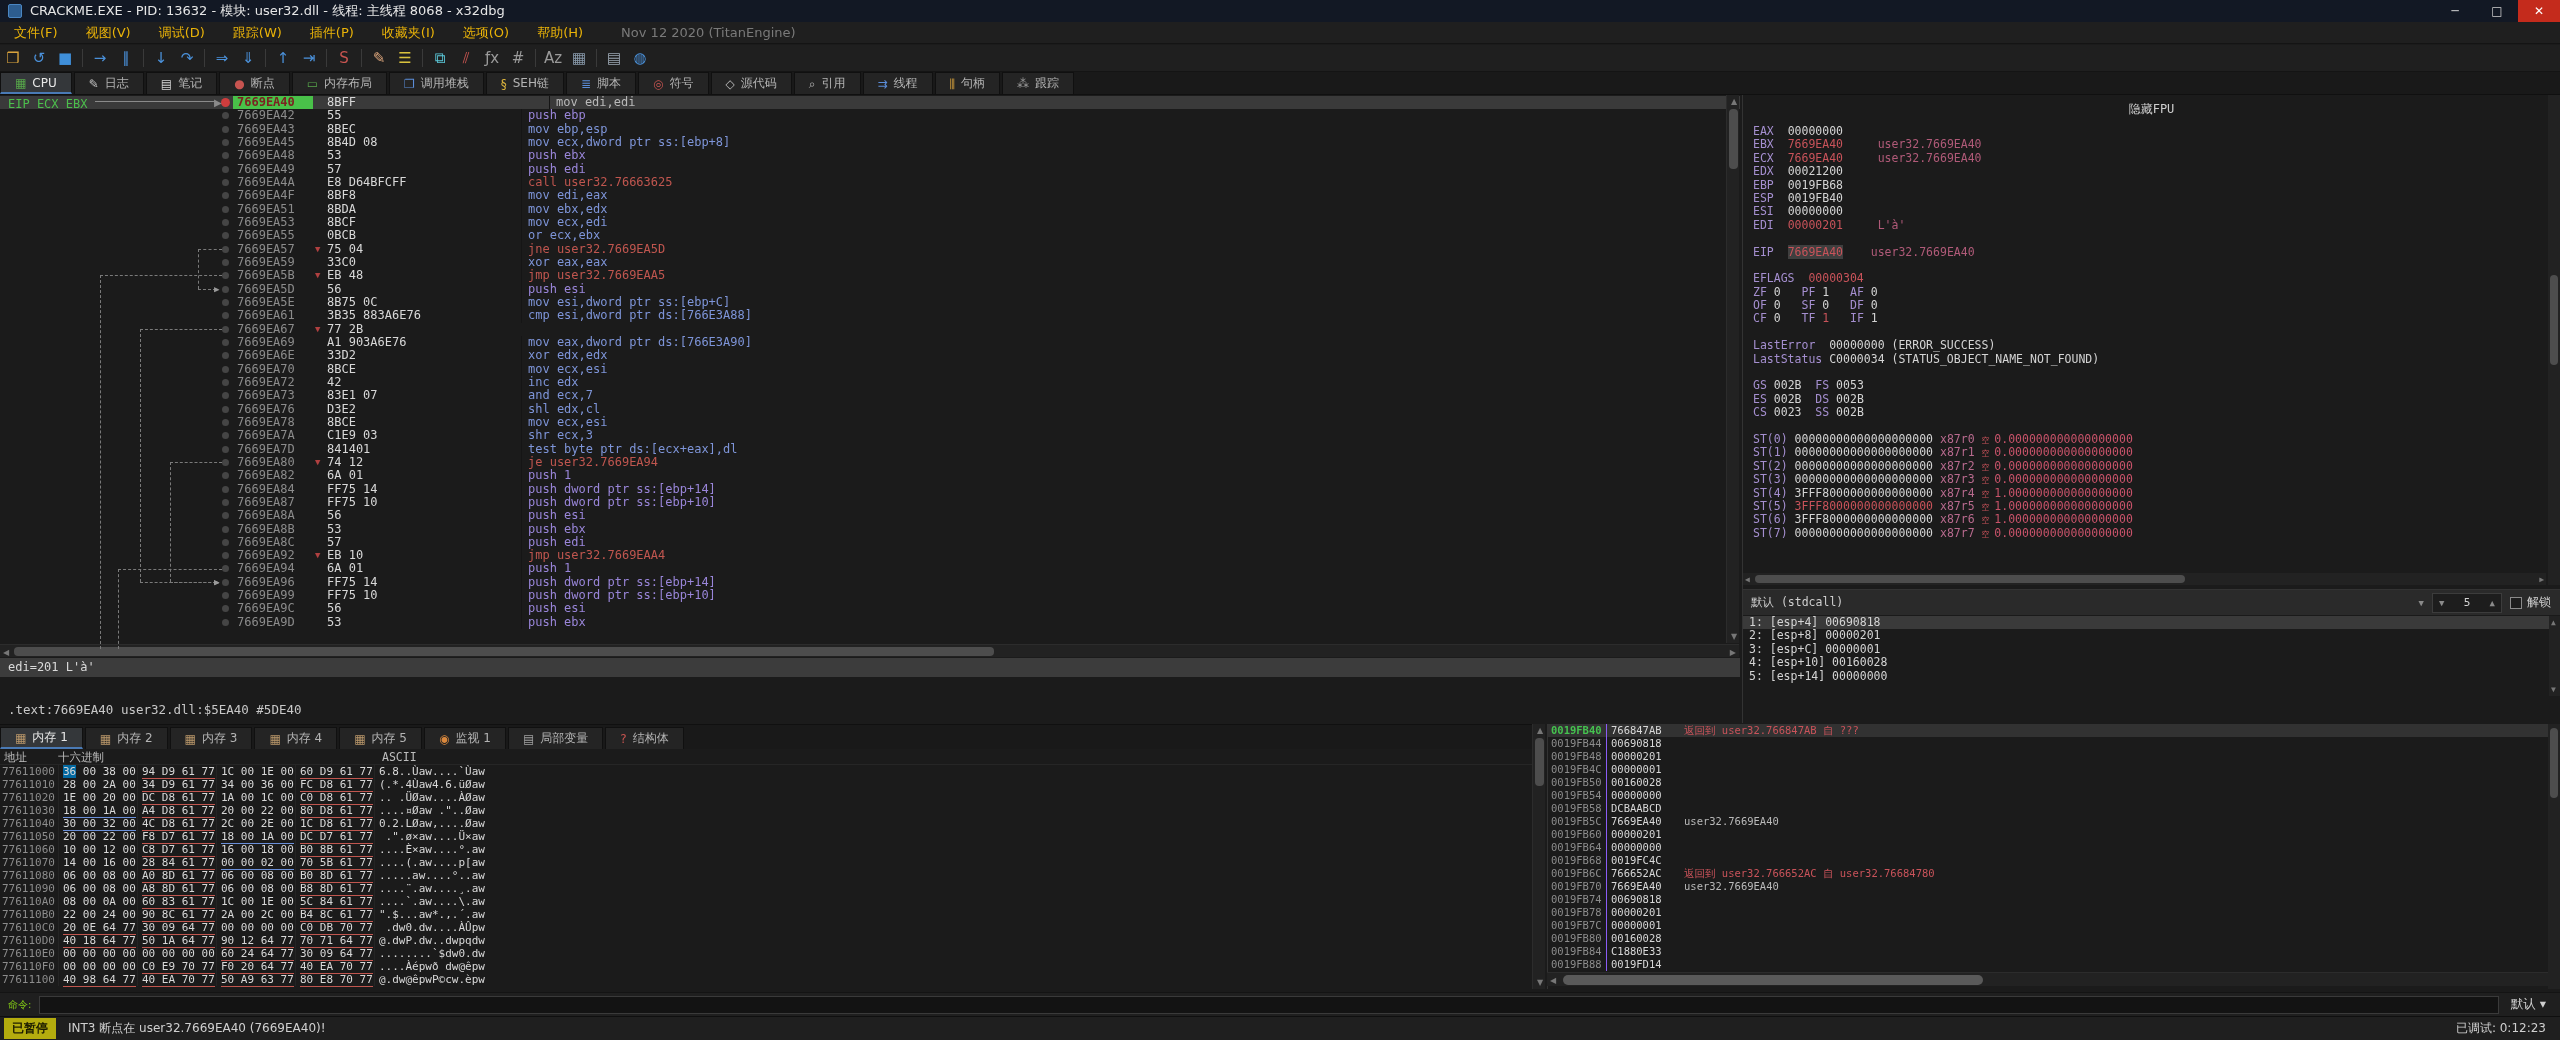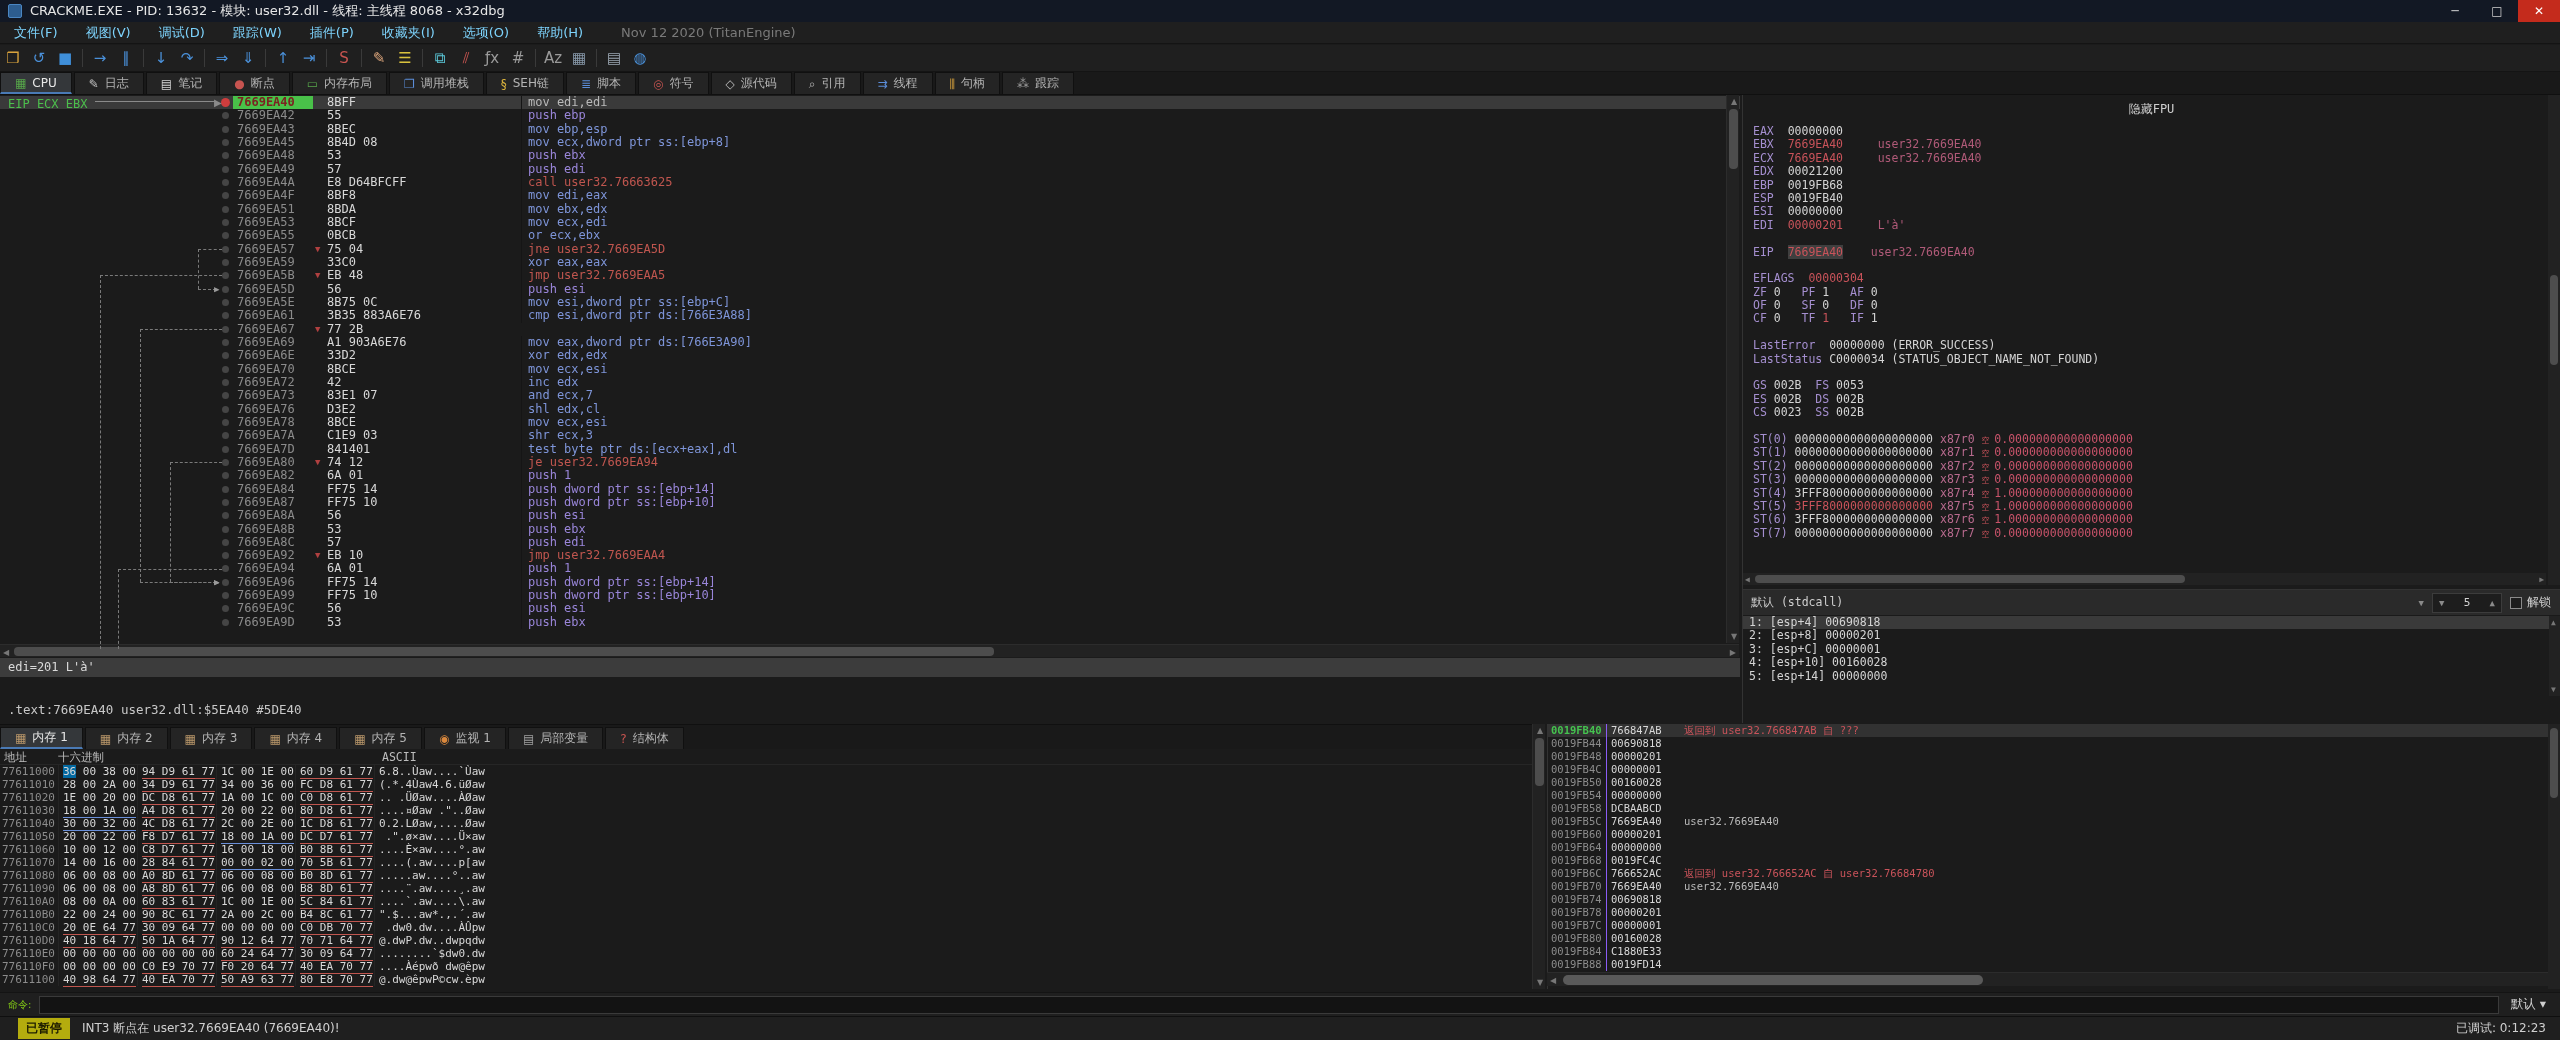--- a/index.html
+++ b/index.html
@@ -16,21 +16,21 @@
   #titlebar { position:absolute; left:0; top:0; width:2560px; height:22px;
     background:#121824; display:flex; align-items:center; }
   #titlebar .appicon { width:14px; height:14px; margin:0 8px 0 8px; background:#2d5d8f; border:1px solid #4a86c2; border-radius:2px; }
   #titlebar .title { color:#e6e6e6; font-size:13px; }
   #winbtns { margin-left:auto; display:flex; height:22px; }
   .winbtn { width:42px; height:22px; display:flex; align-items:center; justify-content:center; color:#cfcfcf; font-size:12px; }
   .winbtn.close { background:#c42b1c; color:#fff; }
 
   
   #menubar { position:absolute; left:0; top:22px; width:2560px; height:22px; background:#1f1f1f; display:flex; align-items:center; border-bottom:1px solid #141414;}
-  .menuitem { padding:0 14px; color:#7dd3fc; font-size:13px; }
+  .menuitem { padding:0 14px; color:#eab308; font-size:13px; }
   #menu-build { color:#7a7a7a; margin-left:10px; }
 
   
   #toolbar { position:absolute; left:0; top:45px; width:2560px; height:27px; background:#1f1f1f; display:flex; align-items:center; border-bottom:1px solid #141414; }
   .tbtn { width:26px; height:24px; display:flex; align-items:center; justify-content:center; font-size:15px; }
   .tsep { width:1px; height:18px; background:#3a3a3a; margin:0 4px; }
 
   
   #tabbar { position:absolute; left:0; top:72px; width:2560px; height:23px; background:#191919; display:flex; align-items:flex-end; border-bottom:1px solid #101010;}
   .tab { height:22px; display:flex; align-items:center; padding:0 14px; background:#242424; color:#b4b4b4; font-size:12px; margin-right:2px; border:1px solid #101010; border-bottom:none; }
@@ -43,21 +43,21 @@
   .drow .gut { width:233px; position:relative; flex:none; }
   .drow .dot { position:absolute; right:4px; top:3px; width:7px; height:7px; border-radius:50%; background:#454545; }
   .drow .dot.bp { background:#cf3d3d; width:9px; height:9px; top:2px; right:3px; }
   .drow .addr { width:80px; flex:none; color:#8c8c8c; padding-left:4px; }
   .drow .bytes { width:208px; flex:none; color:#d8d8d8; position:relative; padding-left:14px; }
   .drow .jmark { position:absolute; left:2px; color:#b04040; font-size:9px; top:0; }
   .drow .instr { flex:1; border-left:1px solid #151515; padding-left:6px; }
   .drow.sel { background:#3a3a3a; }
   .drow.sel .addr { background:#49c149; color:#7c2121; font-weight:bold; }
   .i-n { color:#7e95d9; } .i-p { color:#9a86da; } .i-j { color:#c0564f; } .i-c { color:#c0564f; }
-  .drow.sel .i-n { color:#b9b9b9; }
+  .drow.sel .i-n { color:#b9b9b9;margin-left:28px; }
   #eiplabel { position:absolute; left:8px; top:2px; color:#4cbf4c; font-size:12px; z-index:5; }
   .jline { position:absolute; border-left:1px dashed #7a7a7a; width:0; z-index:1; }
   .jfoot { position:absolute; border-top:1px dashed #7a7a7a; height:0; z-index:1; }
   .jarrow { position:absolute; color:#9a9a9a; font-size:9px; z-index:2; line-height:9px;}
   #eiparrow { position:absolute; left:95px; top:101px; width:122px; border-top:1px solid #8a8a8a; }
   #eiparrowhead { position:absolute; left:214px; top:97px; color:#8a8a8a; font-size:10px; }
   #disasm-vscroll { position:absolute; left:1726px; top:95px; width:13px; height:548px; background:#222; border-left:1px solid #2c2c2c; }
   #disasm-vscroll .handle { position:absolute; left:2px; top:14px; width:9px; height:60px; background:#4d4d4d; border-radius:4px; }
   #disasm-hscroll { position:absolute; left:0; top:644px; width:1739px; height:13px; background:#222; border-top:1px solid #2c2c2c; }
   #disasm-hscroll .handle { position:absolute; left:14px; top:2px; width:980px; height:9px; background:#4d4d4d; border-radius:4px; }
@@ -124,21 +124,21 @@
   #stack-vscroll .handle { position:absolute; left:2px; top:4px; width:8px; height:70px; background:#4d4d4d; border-radius:4px;}
   #stack-hscroll { position:absolute; left:1547px; top:972px; width:1001px; height:14px; background:#222; border-top:1px solid #2c2c2c;}
   #stack-hscroll .handle { position:absolute; left:16px; top:2px; width:420px; height:10px; background:#5a5a5a; border-radius:5px;}
 
   
   #cmdbar { position:absolute; left:0; top:992px; width:2560px; height:24px; background:#1f1f1f; display:flex; align-items:center; border-top:1px solid #141414;}
   #cmdlabel { color:#84cc16; font-size:10px; padding:0 8px 0 8px; flex:none;}
   #cmdinput { flex:1; height:18px; background:#131313; border:1px solid #3a3a3a; color:#d4d4d4; font-size:12px; padding:0 4px; font-family:"DejaVu Sans Mono",monospace;}
   #cmddefault { color:#d0d0d0; font-size:12.5px; padding:0 14px 0 12px; flex:none; }
   #statusbar { position:absolute; left:0; top:1016px; width:2560px; height:24px; background:#1f1f1f; display:flex; align-items:center; border-top:1px solid #0f0f0f;}
-  #status-state { background:#b4ac0e; color:#1c1c00; font-size:12px; padding:2px 8px; margin-left:18px; font-weight:bold;}
+  #status-state { background:#b4ac0e; color:#1c1c00; font-size:12px; padding:2px 8px; margin-left:4px; font-weight:bold;}
   #status-msg { color:#d0d0d0; font-size:12px; margin-left:12px; }
   #status-time { margin-left:auto; color:#cfcfcf; font-size:12px; padding-right:14px; }
 </style>
 </head>
 <body>
 
 <div id="app">
 
   <div id="titlebar">
     <div class="appicon"></div>

